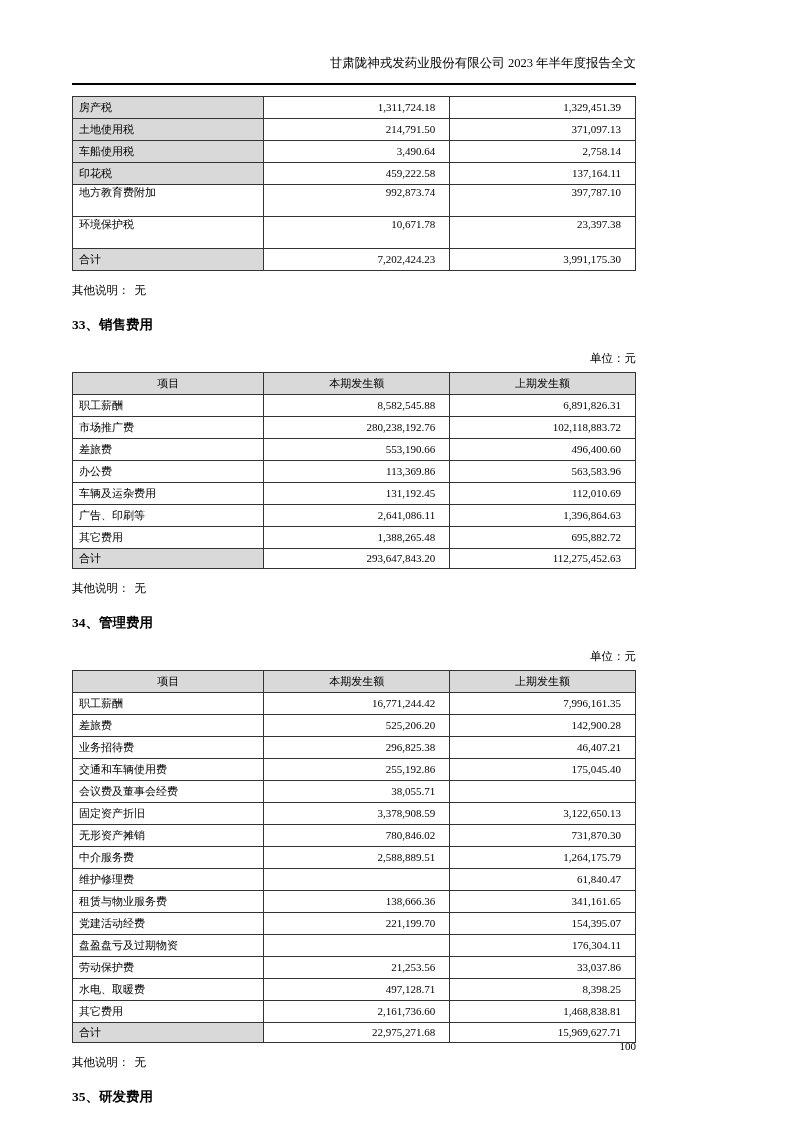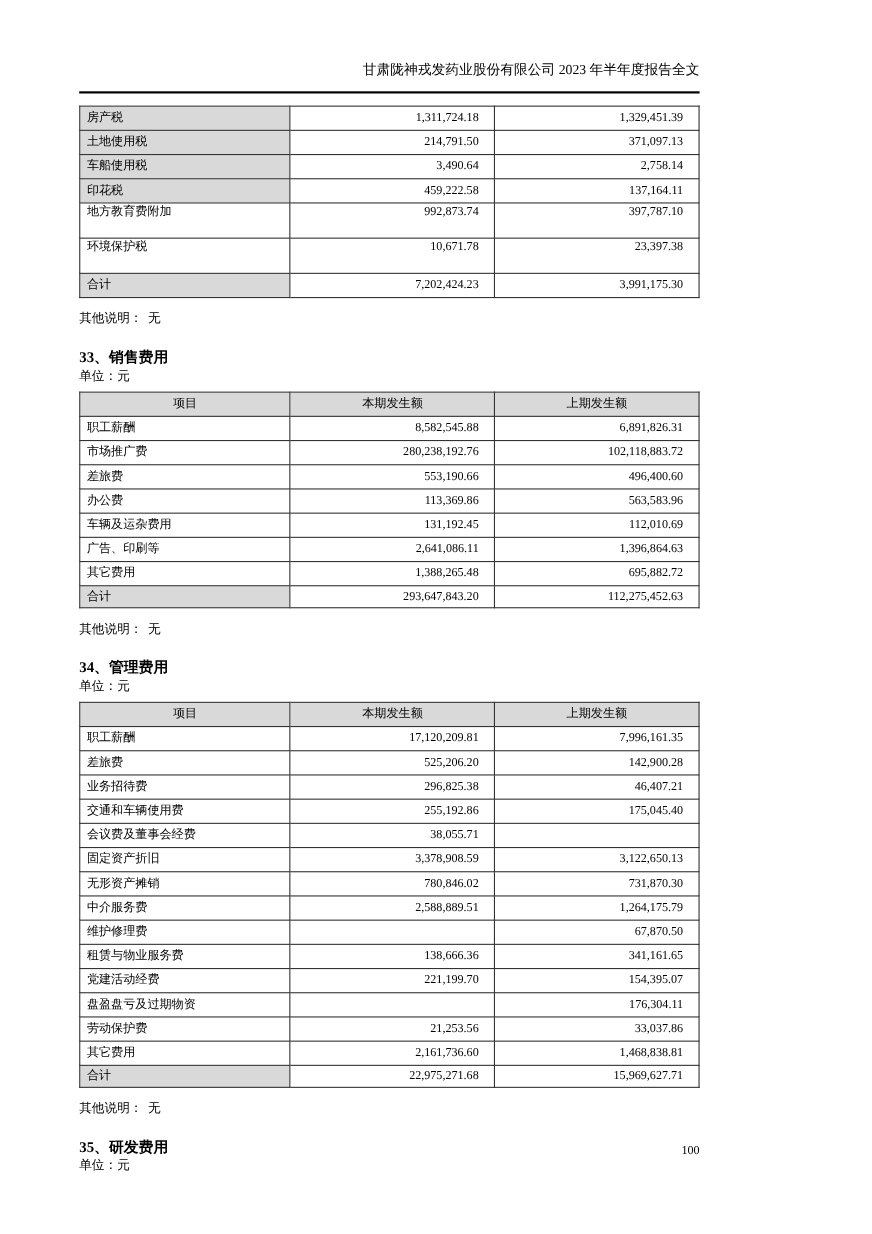--- a/index.html
+++ b/index.html
@@ -67,22 +67,22 @@
   .note .note-value { margin-left: 5px; }
 
   .section-heading {
     margin: 18px 0 0 0;
     font-size: 13.5px;
     line-height: 17px;
     font-weight: bold;
   }
 
   .unit {
-    margin: 2px 0 0 0;
-    text-align: left;
+    margin: 18px 0 0 0;
+    text-align: right;
     font-size: 11.5px;
     line-height: 15px;
     font-family: Liberation Mono, monospace;
   }
 
   .page-number {
     position: absolute;
     top: 1040px;
     right: 73px;
     font-size: 11px;
@@ -220,21 +220,21 @@
       <thead>
         <tr>
             <th>项目</th>
             <th>本期发生额</th>
             <th>上期发生额</th>
           </tr>
       </thead>
       <tbody>
           <tr>
             <td class="cell-label">职工薪酬</td>
-            <td class="cell-num">17,120,209.81</td>
+            <td class="cell-num">16,771,244.42</td>
             <td class="cell-num">7,996,161.35</td>
           </tr>
           <tr>
             <td class="cell-label">差旅费</td>
             <td class="cell-num">525,206.20</td>
             <td class="cell-num">142,900.28</td>
           </tr>
           <tr>
             <td class="cell-label">业务招待费</td>
             <td class="cell-num">296,825.38</td>
@@ -261,41 +261,46 @@
             <td class="cell-num">731,870.30</td>
           </tr>
           <tr>
             <td class="cell-label">中介服务费</td>
             <td class="cell-num">2,588,889.51</td>
             <td class="cell-num">1,264,175.79</td>
           </tr>
           <tr>
             <td class="cell-label">维护修理费</td>
             <td class="cell-num"></td>
-            <td class="cell-num">67,870.50</td>
+            <td class="cell-num">61,840.47</td>
           </tr>
           <tr>
             <td class="cell-label">租赁与物业服务费</td>
             <td class="cell-num">138,666.36</td>
             <td class="cell-num">341,161.65</td>
           </tr>
           <tr>
             <td class="cell-label">党建活动经费</td>
             <td class="cell-num">221,199.70</td>
             <td class="cell-num">154,395.07</td>
           </tr>
           <tr>
             <td class="cell-label">盘盈盘亏及过期物资</td>
             <td class="cell-num"></td>
             <td class="cell-num">176,304.11</td>
           </tr>
           <tr>
             <td class="cell-label">劳动保护费</td>
             <td class="cell-num">21,253.56</td>
             <td class="cell-num">33,037.86</td>
+          </tr>
+          <tr>
+            <td class="cell-label">水电、取暖费</td>
+            <td class="cell-num">497,128.71</td>
+            <td class="cell-num">8,398.25</td>
           </tr>
           <tr>
             <td class="cell-label">其它费用</td>
             <td class="cell-num">2,161,736.60</td>
             <td class="cell-num">1,468,838.81</td>
           </tr>
           <tr class="shaded total">
             <td class="cell-label">合计</td>
             <td class="cell-num">22,975,271.68</td>
             <td class="cell-num">15,969,627.71</td>

